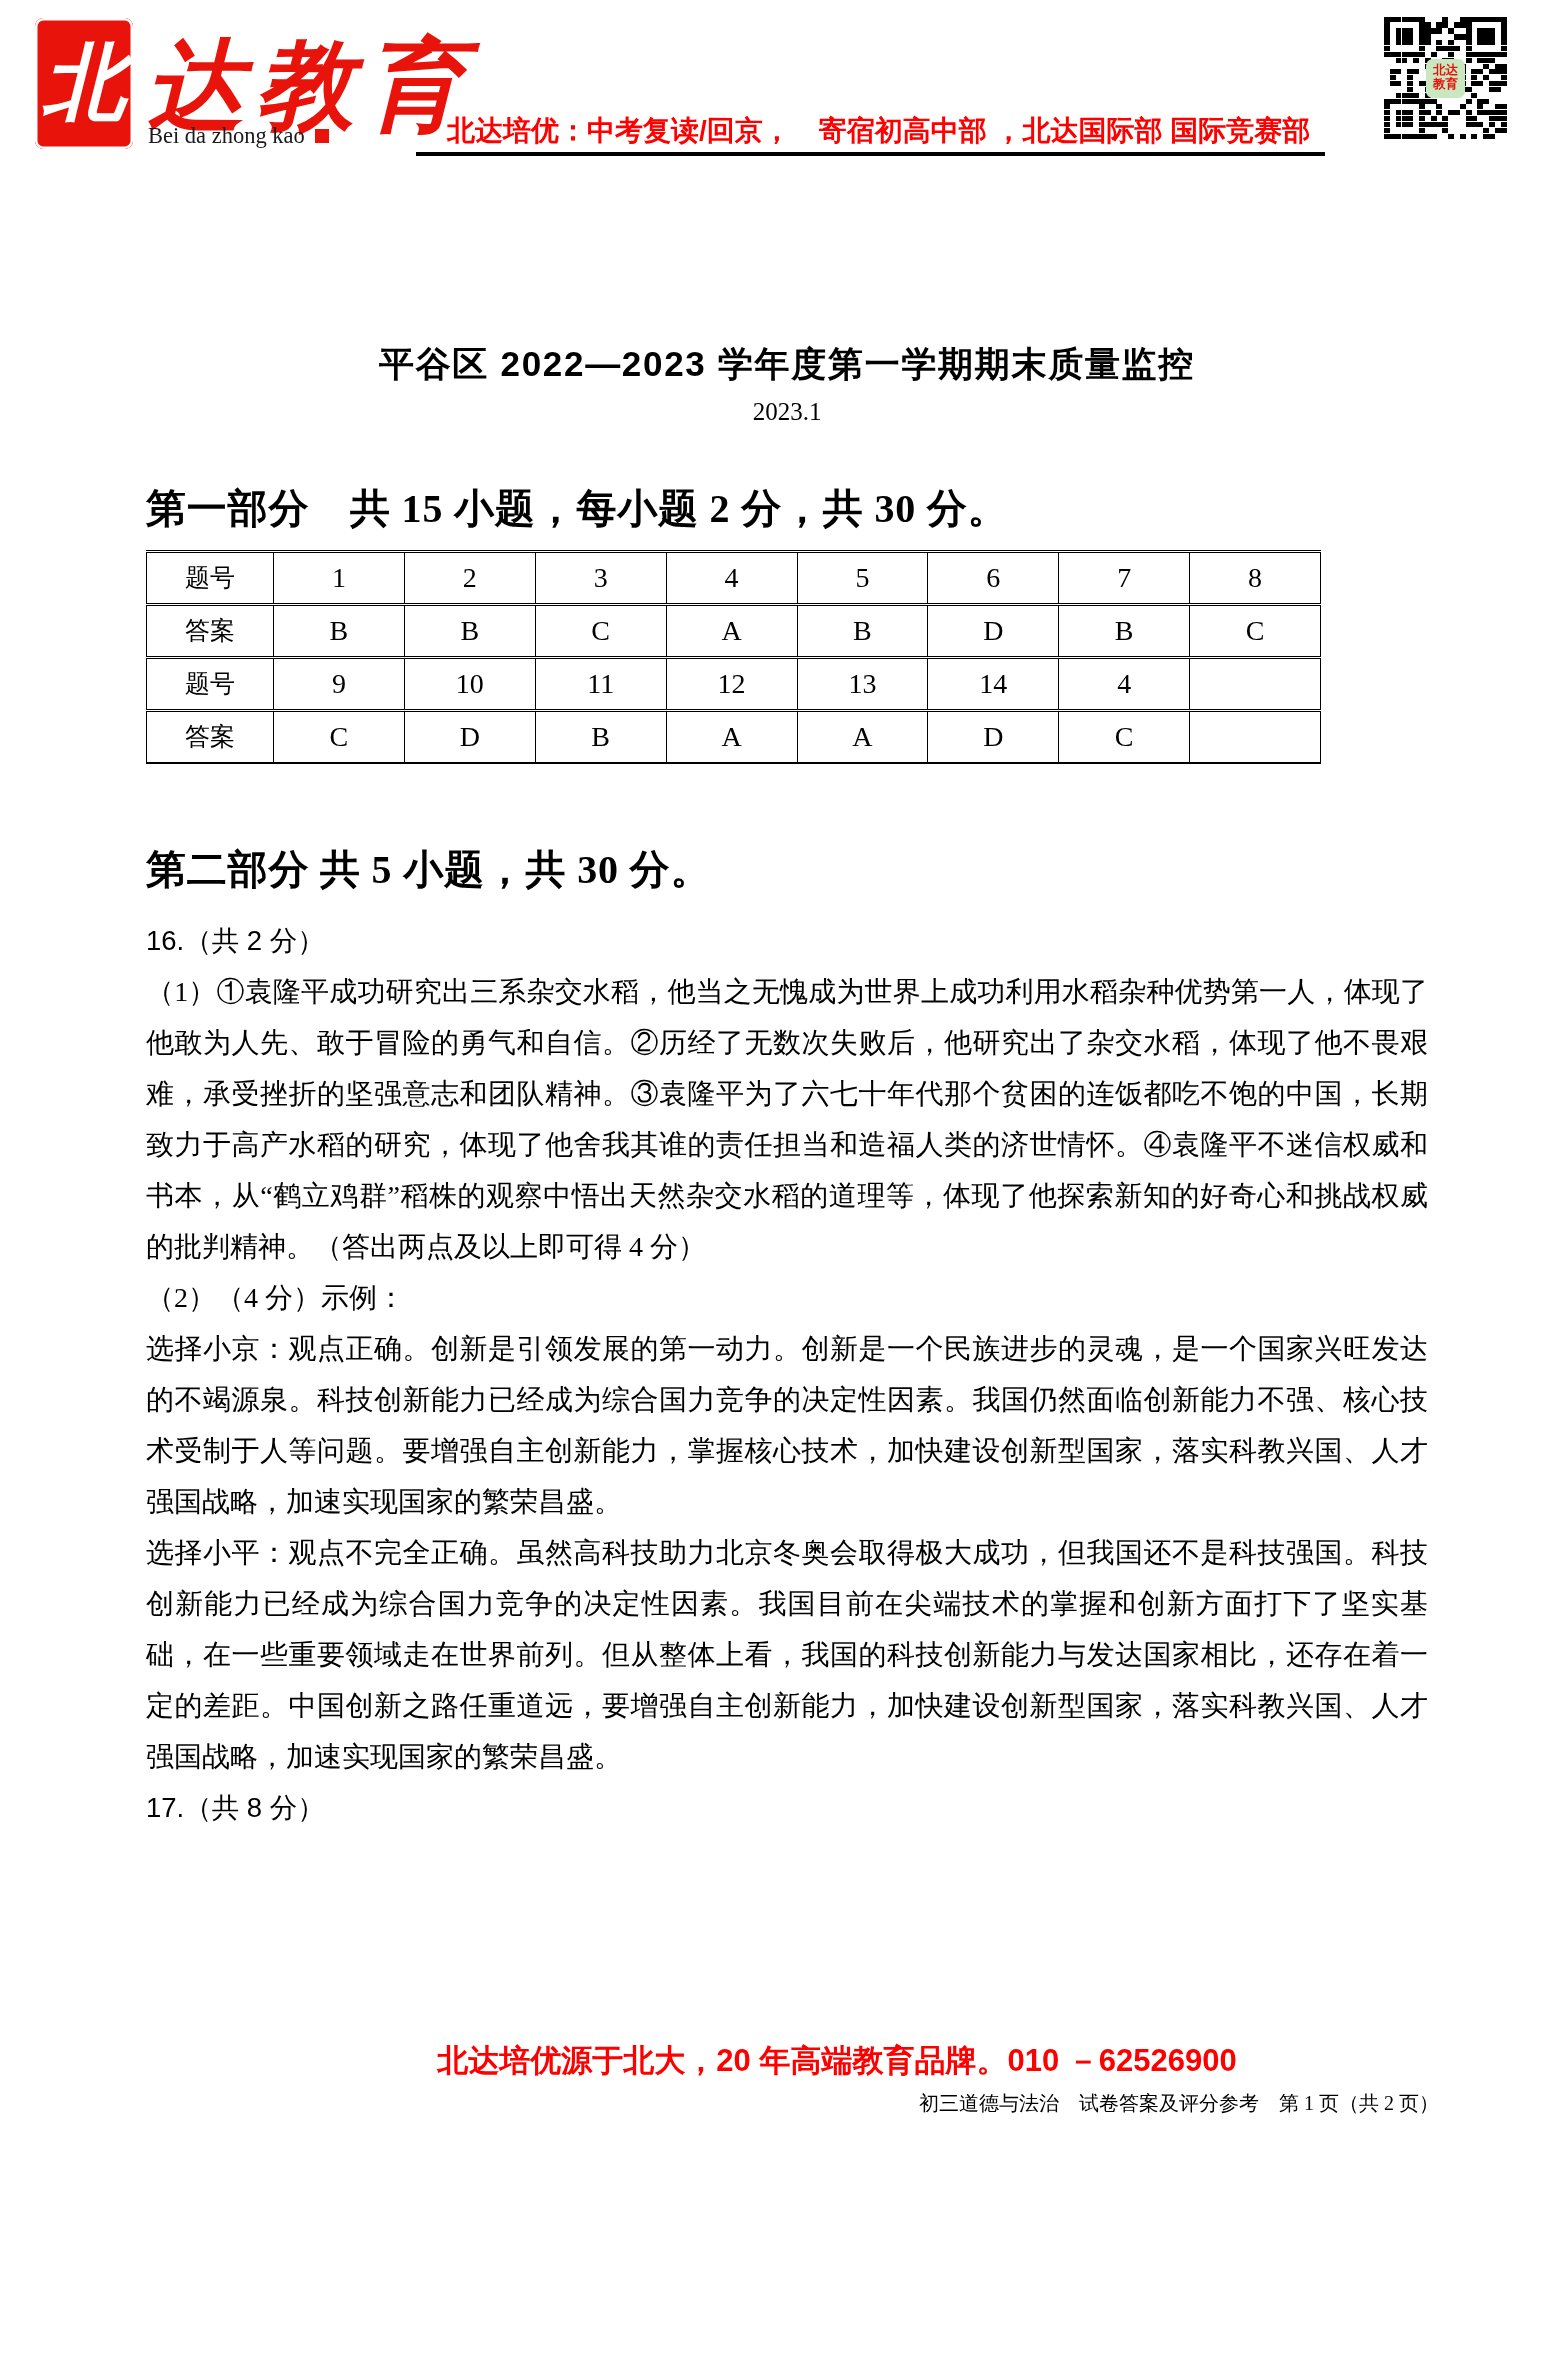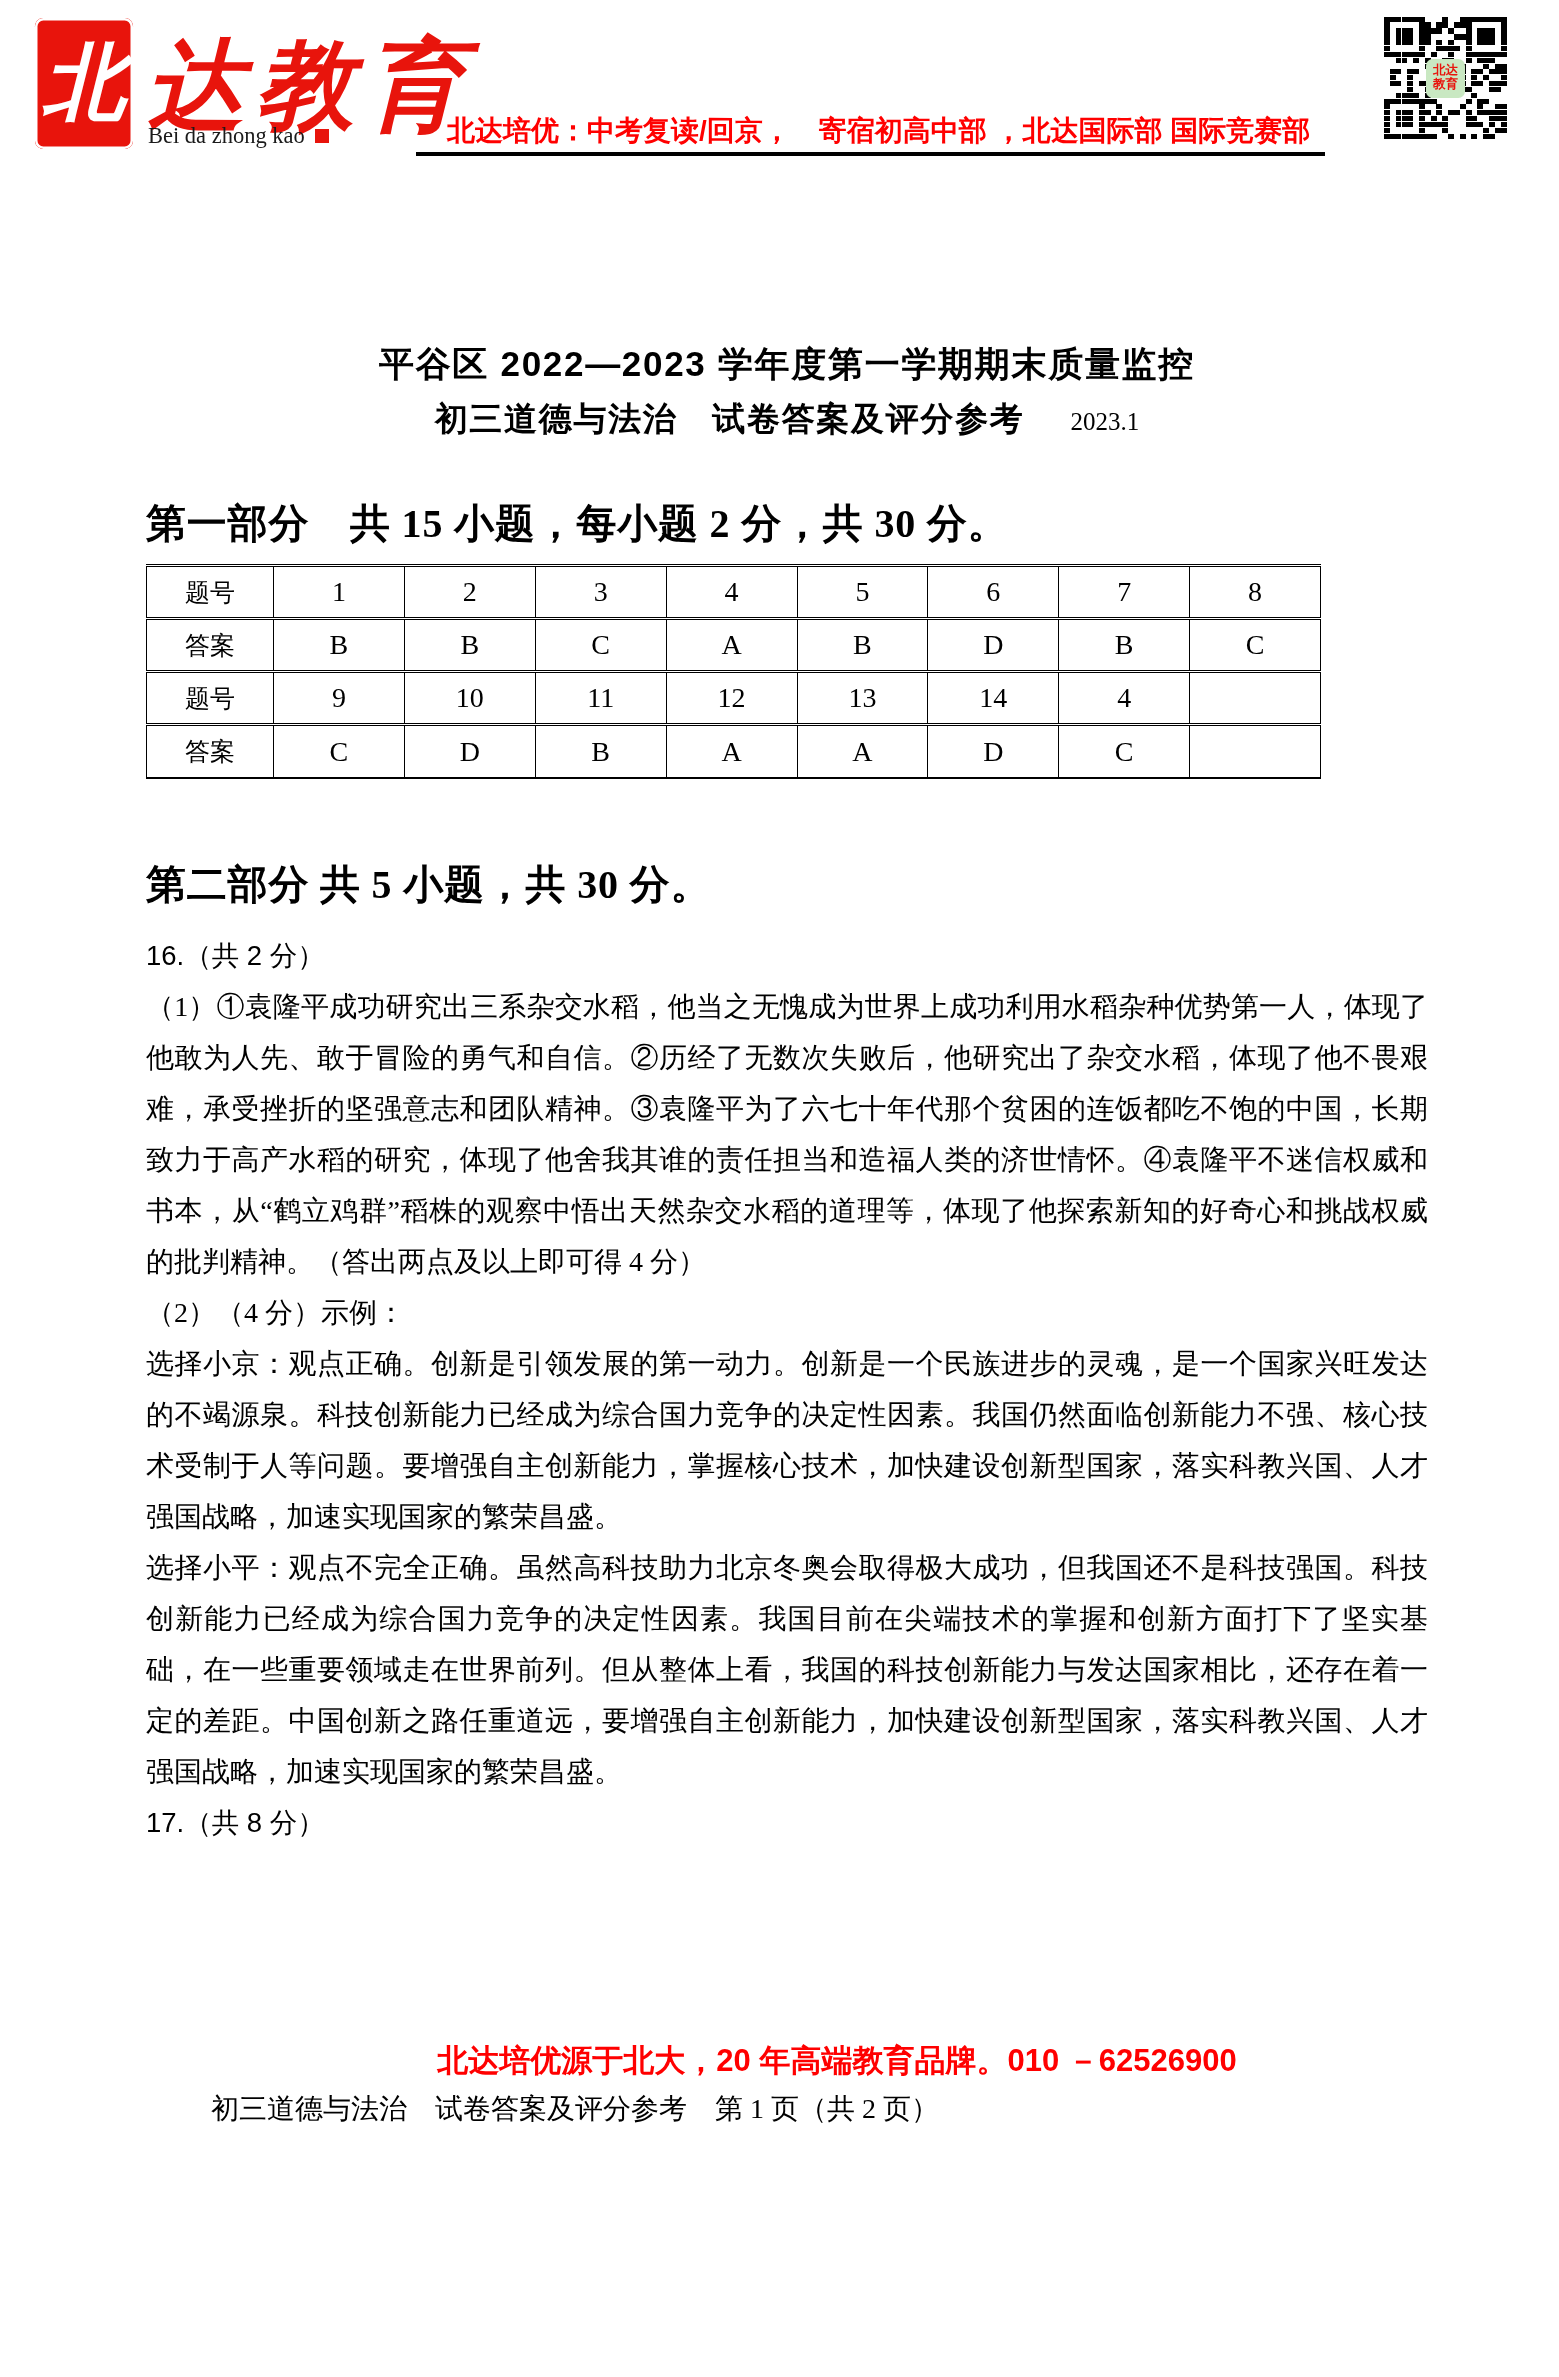--- a/index.html
+++ b/index.html
@@ -93,23 +93,23 @@
     font-family:"Liberation Sans", sans-serif; font-size:27.5px; line-height:51px;
   }
   
   .footer-promo {
     position:absolute; top:2040px; left:146px; width:1282px; text-align:center;
     padding-left:100px;
     font-family:"Liberation Sans", sans-serif; font-weight:bold;
     font-size:31px; color:var(--accent-red); z-index:5; white-space:nowrap;
   }
   .footer-pageline {
-    position:absolute; top:2090px; left:144px; width:1282px; text-align:left;
+    position:absolute; top:2090px; left:157px; width:1282px; text-align:right;
     padding-left:67px;
-    font-family:"Liberation Serif", serif; font-size:28px; z-index:5;
+    font-family:"Liberation Serif", serif; font-size:20px; z-index:5;
   }
 </style>
 </head>
 <body>
 
 <div class="page" style="--brand-red: #e8140c; --accent-red: #ff0000; --qr-green: #c9e8c2;">
 
   <div class="letterhead">
     <div class="stamp">
       <span>北</span>
@@ -358,21 +358,20 @@
         <div class="qrm" style="left: 76px; top: 117px;"></div>
         <div class="qrm" style="left: 87px; top: 117px;"></div>
         <div class="qrm" style="left: 99px; top: 117px;"></div>
         <div class="qrm" style="left: 105px; top: 117px;"></div>
       </div>
   </div>
 
   <div class="content">
     <h1 class="exam-title">平谷区 2022—2023 学年度第一学期期末质量监控</h1>
     <div class="subtitle-row">
-      <h2>初三道德与法治　试卷答案及评分参考</h2>
       <span class="date">2023.1</span>
     </div>
 
     <h3 class="part-heading part1">第一部分　共 15 小题，每小题 2 分，共 30 分。</h3>
 
     <table class="answers">
       <tbody id="answer-table-body">
           <tr>
             <td class="lab" style="width: 127px;">题号</td>
             <td>1</td>

